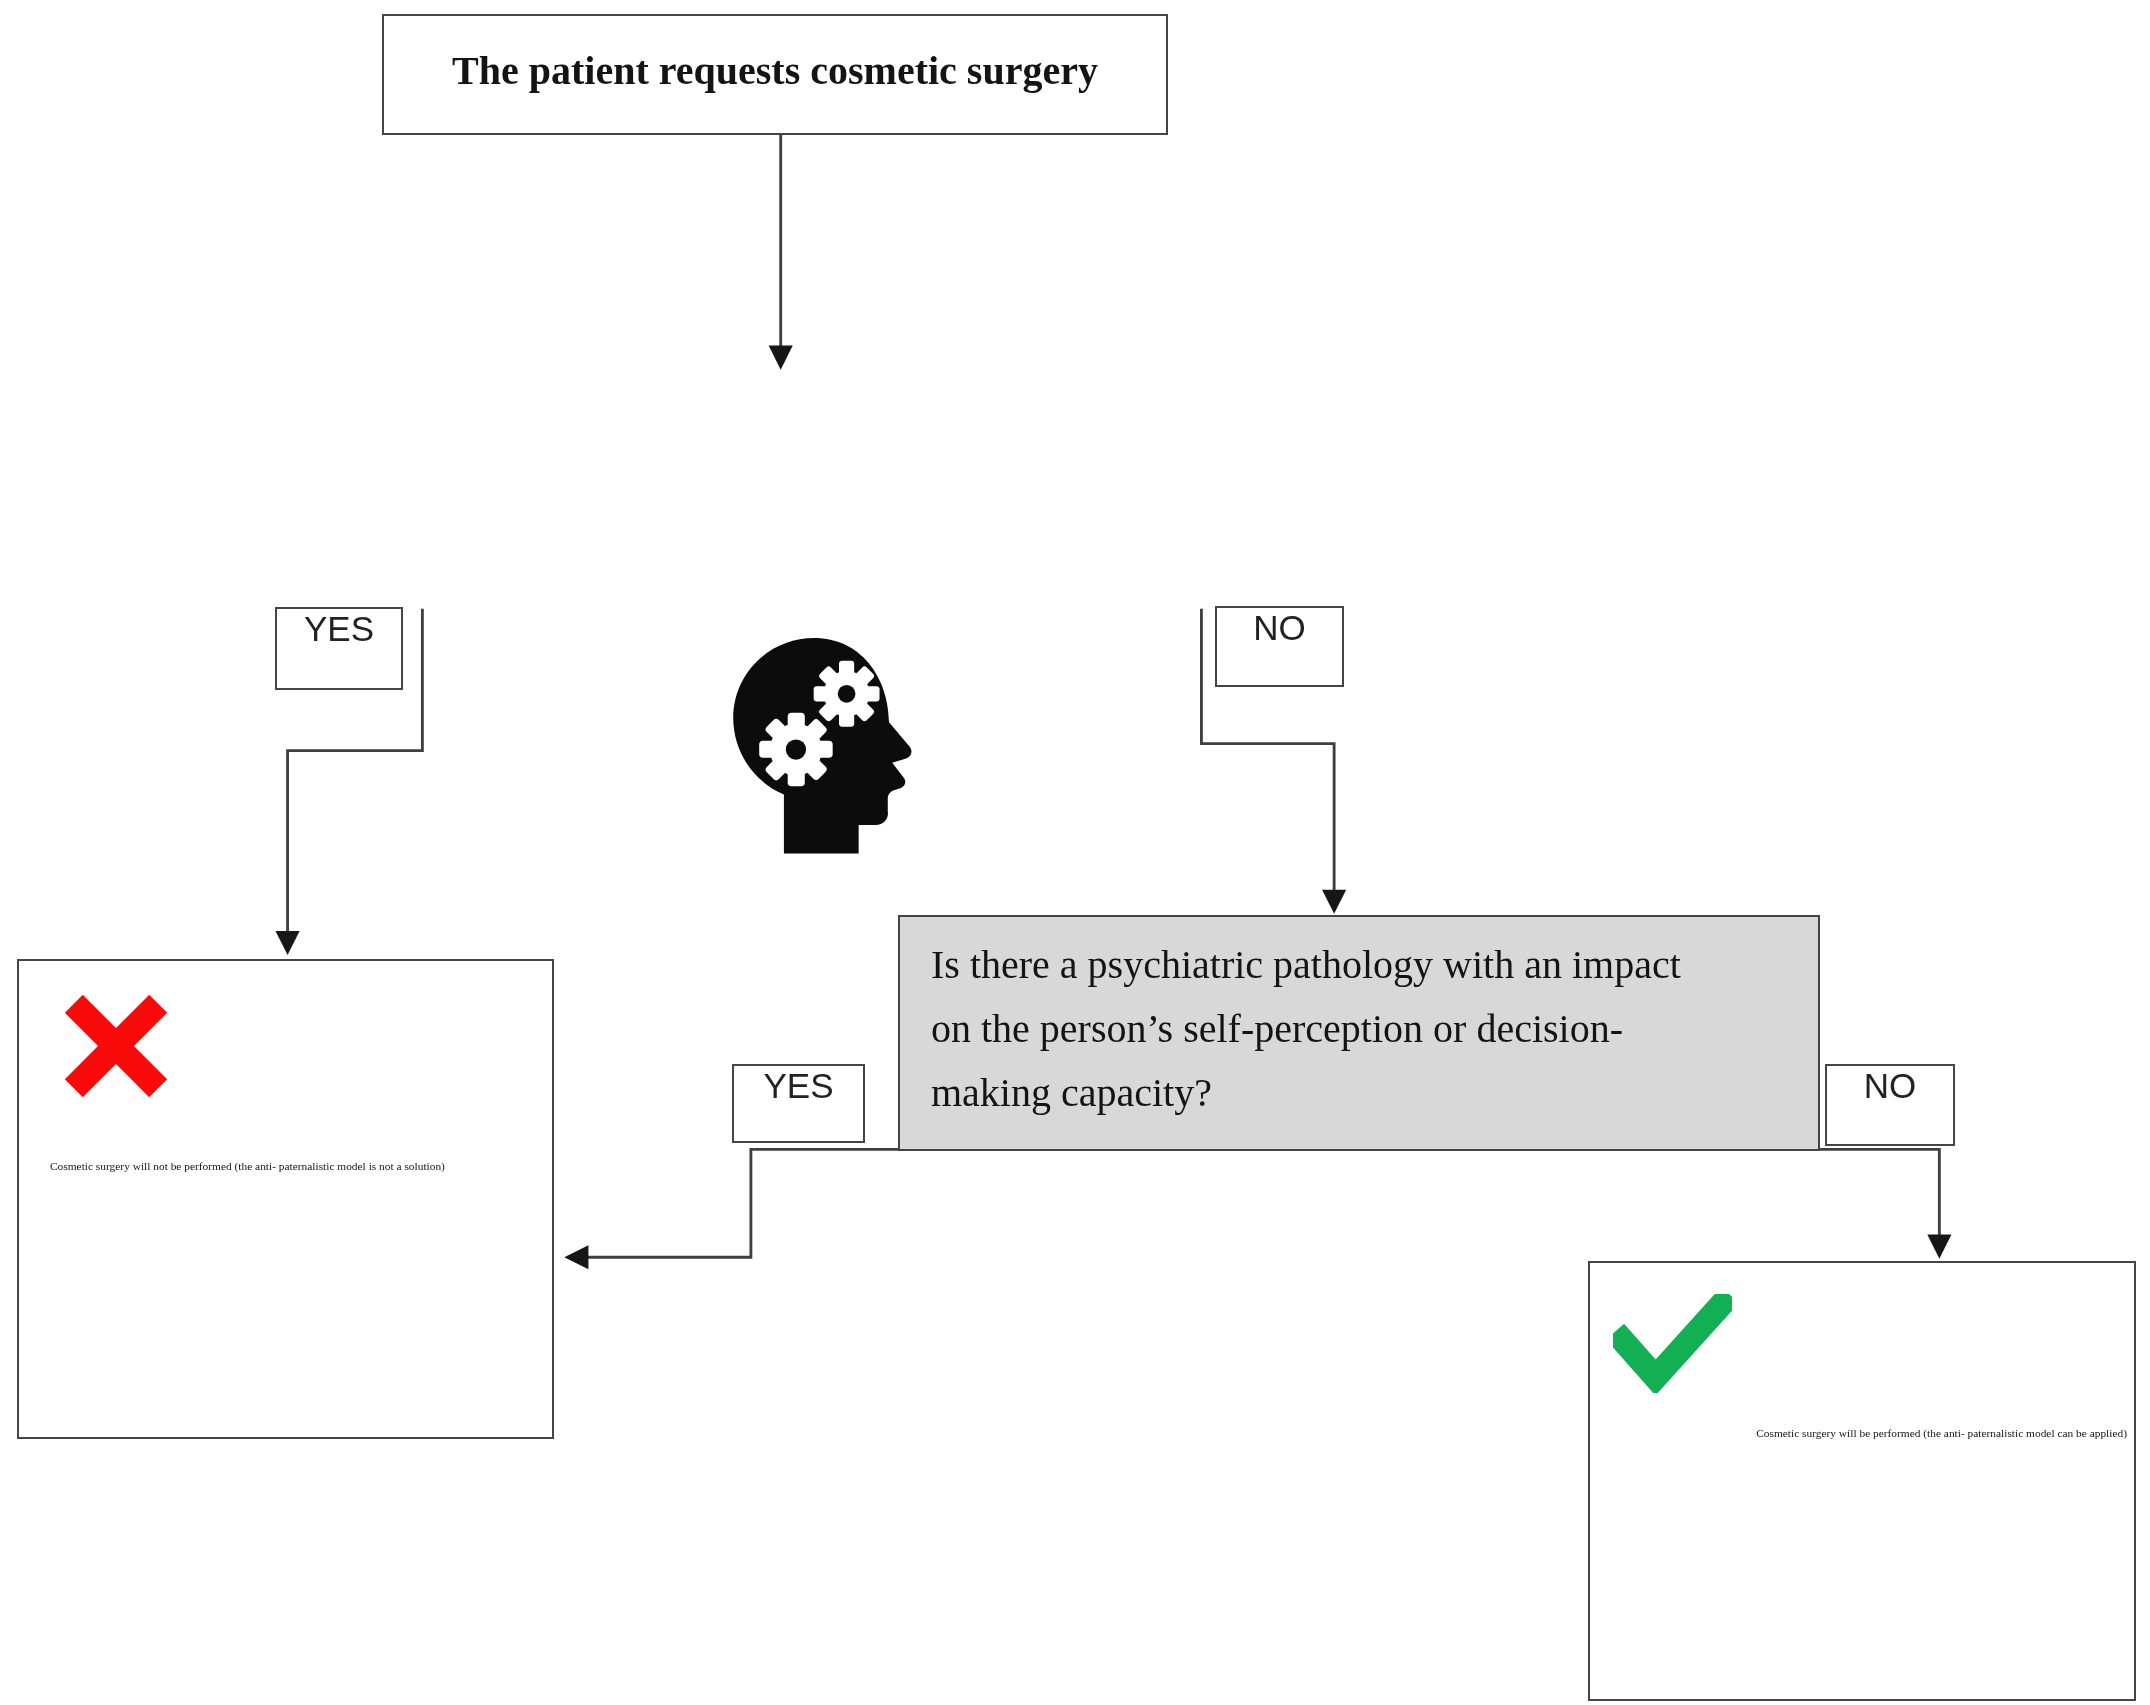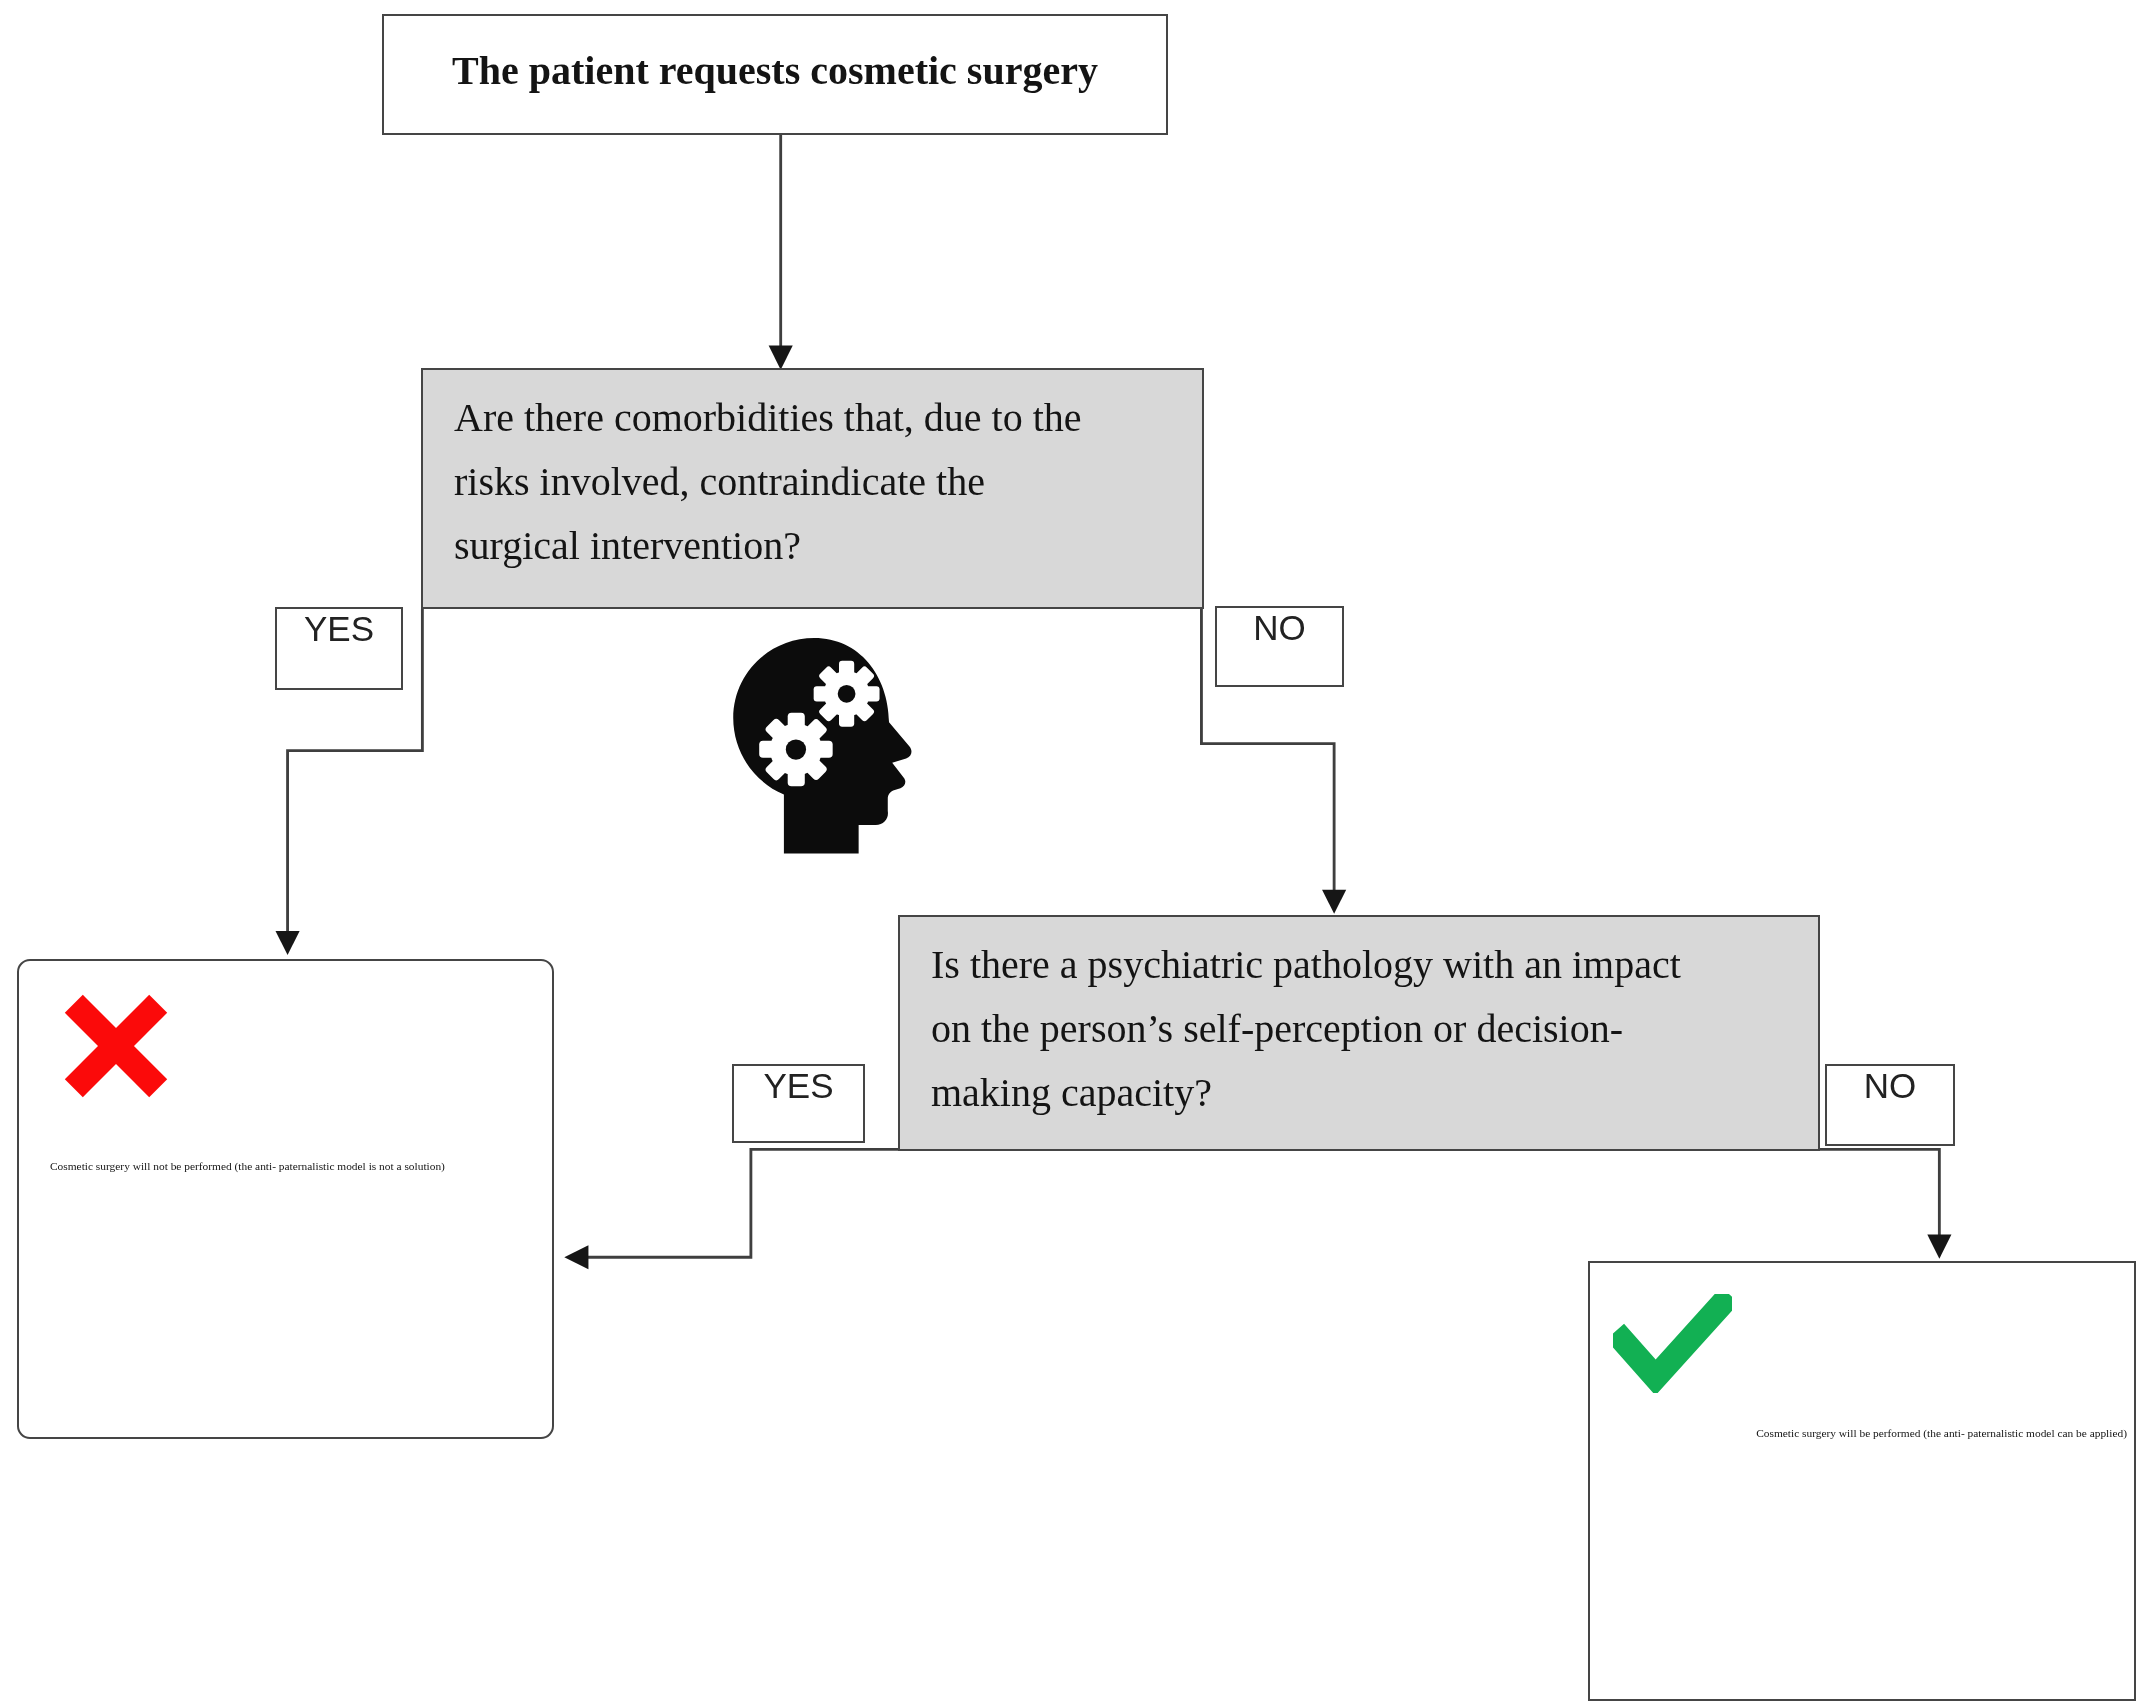--- a/index.html
+++ b/index.html
@@ -34,21 +34,21 @@
   .label-box{position:absolute;border:2.1px solid var(--border);background:#ffffff;
              display:flex;align-items:flex-start;justify-content:center;
              font-family:"Liberation Sans","DejaVu Sans",sans-serif;
              font-size:35px;color:#222;}
   .yes1{left:275px;top:607px;width:128px;height:83px;}
   .no1{left:1215px;top:606px;width:129px;height:81px;}
   .yes2{left:732px;top:1064px;width:133px;height:79px;}
   .no2{left:1825px;top:1064px;width:130px;height:82px;}
 
   .outcome{position:absolute;border:2.1px solid var(--border);background:#ffffff;}
-  .reject{left:17px;top:959px;width:537px;height:480px;padding:199px 7px 0 31px;border-radius:13px;}
+  .reject{left:17px;top:959px;width:537px;height:480px;padding:199px 7px 0 31px;}
   .accept{left:1588px;top:1261px;width:548px;height:440px;padding:164px 7px 0 31px;text-align:right;}
   .outcome .icon{position:absolute;}
   .reject .icon{left:44px;top:33px;width:106px;height:104px;}
   .accept .icon{left:23px;top:31px;width:119px;height:99px;}
 
   .head-icon{position:absolute;left:725px;top:630px;width:190px;height:234px;}
 </style>
 </head>
 <body>
 
@@ -74,25 +74,20 @@
     <g>
       <path d="M2563,1620 L2733,1620 L2733,1742"></path>
       <polygon points="2733,1774 2716,1740 2750,1740"></polygon>
     </g>
   </svg>
 
   <div class="node start-box">
     <div class="txt">The patient requests cosmetic surgery</div>
   </div>
 
-  <div class="node question q1">
-    <div class="txt">Are there comorbidities that, due to the
-risks involved, contraindicate the
-surgical intervention?</div>
-  </div>
 
   <svg class="head-icon" viewBox="0 0 300 360" xmlns="http://www.w3.org/2000/svg">
     <path fill="var(--icon)" d="M141,8 C70,8 13,64 13,134 C13,189 46,235 93,255 L93,348 L211,348
       L211,303 L238,303 C251,303 259,293 257,281 L257,262 C257,255 261,250 268,248 L277,245
       C285,242 287,234 282,228 L264,205 L286,198 C295,195 297,186 291,179 L259,141
       C258,67 212,8 141,8 Z"></path>
     <g>
       <rect x="140" y="84" width="104" height="24" rx="5" fill="#ffffff"></rect>
       <rect x="140" y="84" width="104" height="24" rx="5" fill="#ffffff" transform="rotate(45 192 96)"></rect>
       <rect x="140" y="84" width="104" height="24" rx="5" fill="#ffffff" transform="rotate(90 192 96)"></rect>

